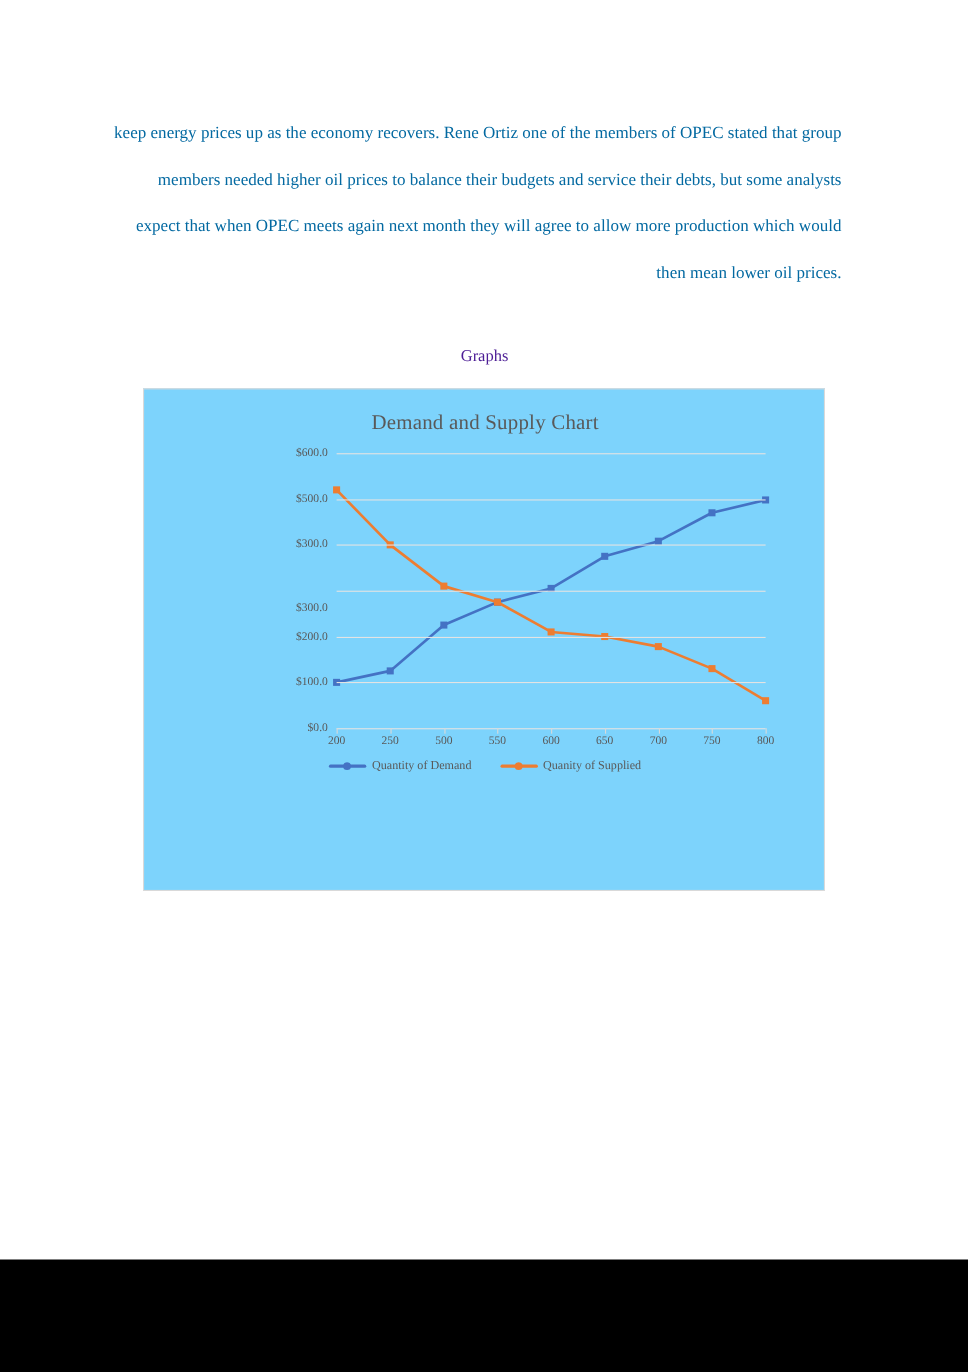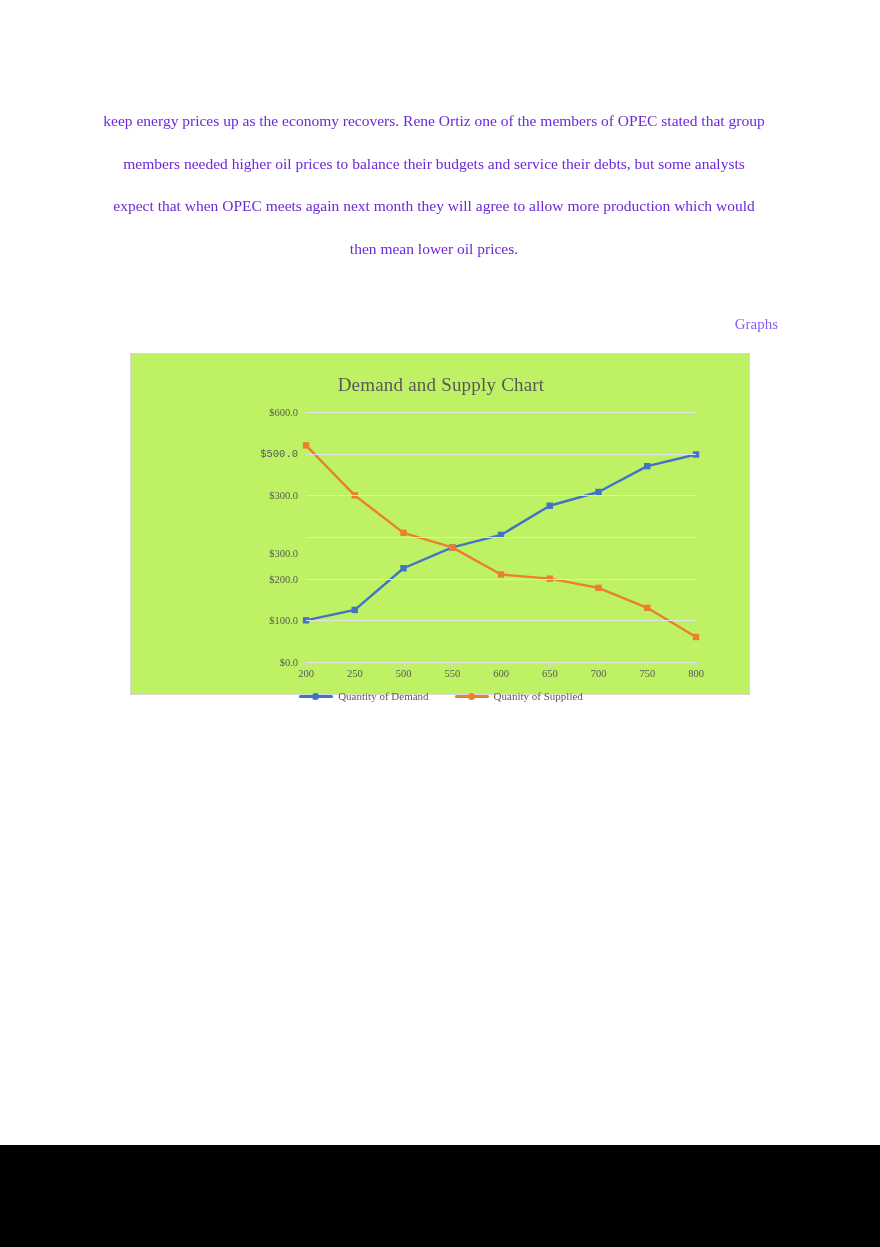--- a/index.html
+++ b/index.html
@@ -29,40 +29,40 @@
     height: 102px;
     background: #000000;
   }
   .body-text {
     position: absolute;
     left: 103px;
     top: 100px;
     width: 662px;
     font-size: 15.5px;
     line-height: 42.5px;
-    color: #6d28d9;
-    text-align: center;
+    color: #0369a1;
+    text-align: right;
   }
   .graphs-caption {
     position: absolute;
     left: 103px;
     top: 316px;
     width: 675px;
-    text-align: right;
+    text-align: center;
     font-size: 15px;
-    color: #8b5cf6;
+    color: #4c1d95;
   }
   .chart-frame {
     position: absolute;
     left: 130px;
     top: 353px;
     width: 620px;
-    height: 342px;
+    height: 457px;
     border: 1px solid #d9d9d9;
-    background: #bef264;
+    background: #7dd3fc;
     box-sizing: border-box;
   }
   .chart-title {
     position: absolute;
     left: 0;
     top: 20px;
     width: 620px;
     text-align: center;
     font-size: 19px;
     color: #595959;
@@ -189,21 +189,21 @@
         <div class="ylabel" style="top: 250px;">$0.0</div>
         <div class="gridline" style="top: 208.333px;"></div>
         <div class="ylabel" style="top: 208.333px;">$100.0</div>
         <div class="gridline" style="top: 166.667px;"></div>
         <div class="ylabel" style="top: 166.667px;">$200.0</div>
         <div class="gridline" style="top: 125px;"></div>
         <div class="ylabel" style="top: 125px; margin-top: 16px;">$300.0</div>
         <div class="gridline" style="top: 83.3333px;"></div>
         <div class="ylabel" style="top: 83.3333px;">$300.0</div>
         <div class="gridline" style="top: 41.6667px;"></div>
-        <div class="ylabel" style="top: 41.6667px; font-family: Liberation Mono, monospace;">$500.0</div>
+        <div class="ylabel" style="top: 41.6667px;">$500.0</div>
         <div class="gridline" style="top: 0px;"></div>
         <div class="ylabel" style="top: 0px;">$600.0</div>
         <div class="xlabel" style="left: 0px;">200</div>
         <div class="axis-tick" style="left: 0px;"></div>
         <div class="xlabel" style="left: 48.75px;">250</div>
         <div class="axis-tick" style="left: 48.75px;"></div>
         <div class="xlabel" style="left: 97.5px;">500</div>
         <div class="axis-tick" style="left: 97.5px;"></div>
         <div class="xlabel" style="left: 146.25px;">550</div>
         <div class="axis-tick" style="left: 146.25px;"></div>

